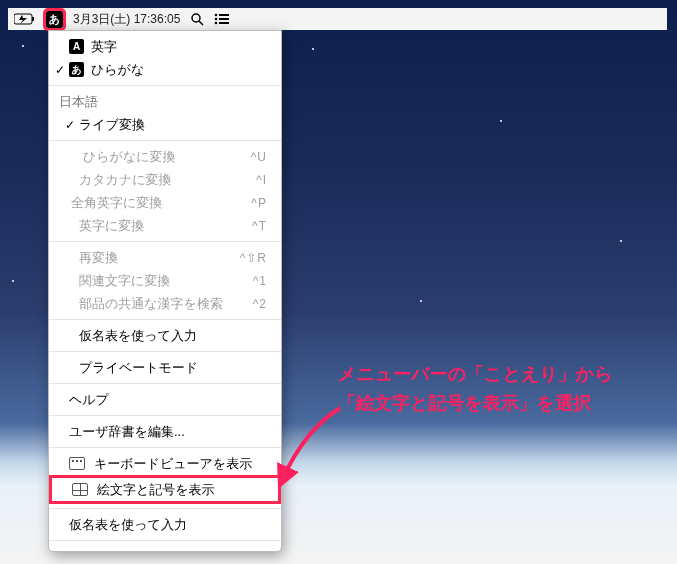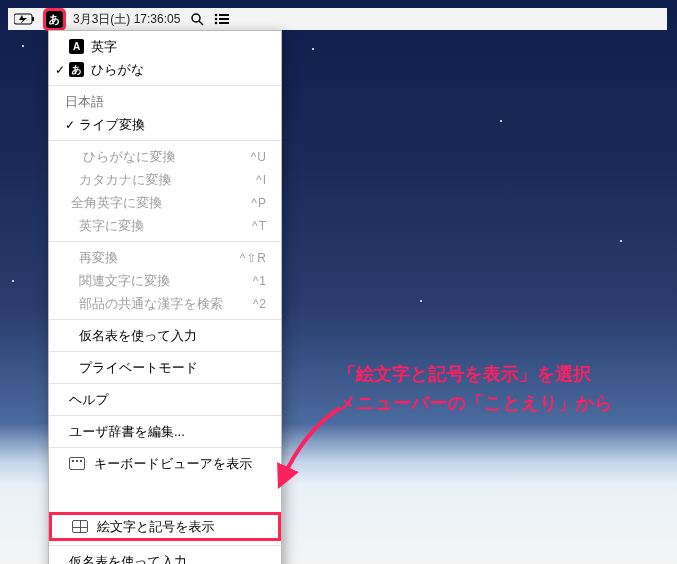--- a/index.html
+++ b/index.html
@@ -4,32 +4,32 @@
 <style>
 html,body{margin:0;padding:0;width:677px;height:564px;font-family:"Hiragino Kaku Gothic ProN","Helvetica Neue",sans-serif;overflow:hidden;}
 body{background:linear-gradient(to bottom,#0e1e4c 0%,#1a2b5a 30%,#2a3d6e 55%,#4a6a9e 75%,#c4d7ea 82%,#e8f0f8 86%,#f4f4f4 100%);position:relative;}
 .star{position:absolute;width:2px;height:2px;background:#fff;border-radius:50%;}
 .menubar{position:absolute;top:8px;left:8px;right:10px;height:22px;background:#f4f4f4;display:flex;align-items:center;padding:0 6px;gap:10px;font-size:12px;color:#222;}
 .menubar .spacer{flex:1;}
 .input-icon{width:17px;height:17px;background:#000;color:#fff;display:inline-flex;align-items:center;justify-content:center;font-size:11px;border-radius:2px;font-weight:bold;}
 .input-icon.highlight{outline:3px solid #ff2653;outline-offset:0;}
 .dropdown{position:absolute;top:30px;left:48px;width:232px;background:#fff;border:1px solid #bbb;border-radius:0 0 5px 5px;box-shadow:2px 4px 14px rgba(0,0,0,.35);padding:4px 0 6px;font-size:13px;color:#000;}
 .item{display:flex;align-items:center;padding:2px 14px 2px 20px;min-height:19px;position:relative;gap:7px;}
-.item.header{color:#777;padding-left:16px;}
+.item.header{color:#777;padding-left:10px;}
 .item.disabled{color:#9e9e9e;}
 .check{position:absolute;left:6px;font-size:12px;}
 .chip{width:15px;height:15px;background:#000;color:#fff;display:inline-flex;align-items:center;justify-content:center;font-size:10px;border-radius:2px;font-weight:bold;}
 .shortcut{margin-left:auto;color:#9e9e9e;font-size:12px;letter-spacing:1px;}
 .sep{height:1px;background:#e3e3e3;margin:4px 0;}
 .kbd-icon{width:14px;height:11px;border:1px solid #555;border-radius:2px;display:inline-block;position:relative;margin-right:2px;}
 .kbd-icon::after{content:"";position:absolute;inset:2px;border-top:2px dotted #555;}
 .grid-icon{width:14px;height:11px;border:1px solid #555;border-radius:2px;display:inline-block;position:relative;margin-right:2px;}
 .grid-icon::before{content:"";position:absolute;left:50%;top:0;bottom:0;border-left:1px solid #555;}
 .grid-icon::after{content:"";position:absolute;top:50%;left:0;right:0;border-top:1px solid #555;}
-.red-box{border:3px solid #ff2653;margin-top:37px;}
+.red-box{border:3px solid #ff2653;}
 .annotation{position:absolute;left:338px;top:360px;font-size:18px;color:#ff2060;font-weight:bold;line-height:1.6;white-space:nowrap;}
 .arrow{position:absolute;pointer-events:none;}
 svg.mag,svg.list,svg.batt{flex-shrink:0;}
 </style>
 </head>
 <body>
 
 <div class="star" style="left:12px;top:280px"></div>
 <div class="star" style="left:22px;top:45px"></div>
 <div class="star" style="left:312px;top:48px"></div>
@@ -137,22 +137,22 @@
     </div>
   <div class="sep"></div>
   <div class="item">
       <span>仮名表を使って入力</span>
     </div>
   <div class="sep"></div>
 
 </div>
 
 <div class="annotation">
+  <div>メニューバーの「ことえり」から</div>
   <div>「絵文字と記号を表示」を選択</div>
-  <div>メニューバーの「ことえり」から</div>
 </div>
 
 <svg class="arrow" style="left:265px;top:400px" width="90" height="100" viewBox="0 0 90 100">
   <defs>
       <marker id="ah" markerWidth="8" markerHeight="8" refX="3" refY="3" orient="auto">
         <path d="M0,0 L6,3 L0,6 Z" fill="#ff2060"></path>
       </marker>
     </defs>
   <path d="M75,8 Q40,30 18,78" stroke="#ff2060" stroke-width="4" fill="none" marker-end="url(#ah)"></path>
 </svg>

